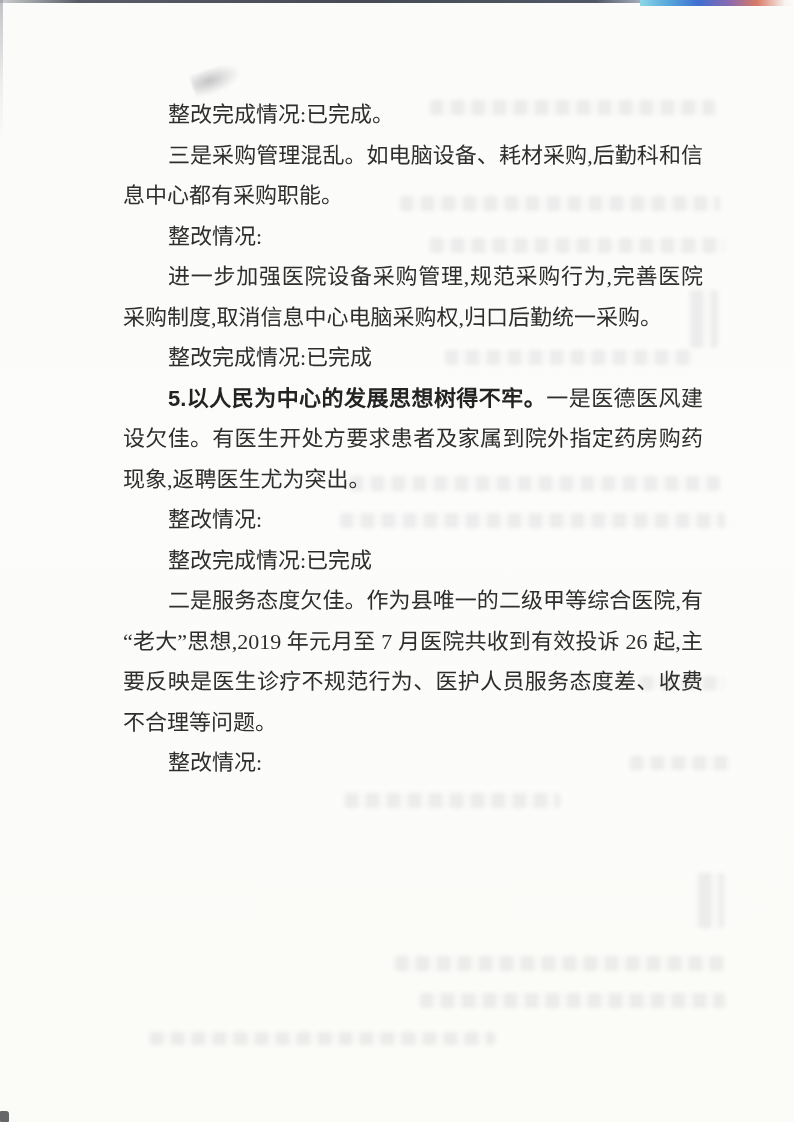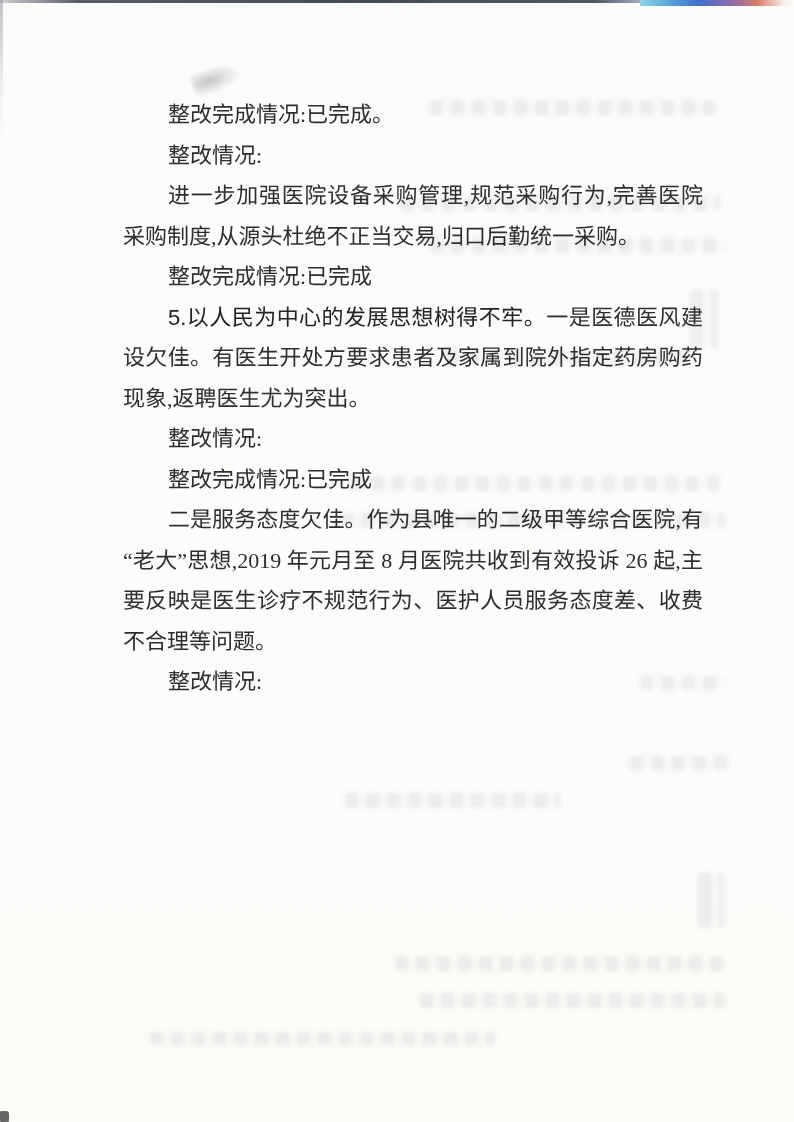--- a/index.html
+++ b/index.html
@@ -84,21 +84,21 @@
   }
   .doc p.para {
     margin: 0;
   }
   .doc p.para.indent {
     text-indent: 45px;
   }
   .run { font-family: "Liberation Serif", "DejaVu Serif", serif; }
   .run.bold {
     font-family: "Liberation Sans", "DejaVu Sans", sans-serif;
-    font-weight: 400;
+    font-weight: 700;
     color: #232323;
   }
 </style>
 </head>
 <body>
 
 <div class="page">
 
   <div class="edge-top"></div>
   <div class="edge-streak"></div>
@@ -116,23 +116,24 @@
   <div class="ghost" style="top:676px;left:640px;width:85px;height:14px"></div>
   <div class="ghost" style="top:756px;left:630px;width:100px;height:14px"></div>
   <div class="ghost" style="top:793px;left:345px;width:215px;height:15px"></div>
   <div class="ghost" style="top:873px;left:698px;width:26px;height:55px"></div>
   <div class="ghost" style="top:956px;left:395px;width:330px;height:15px"></div>
   <div class="ghost" style="top:993px;left:420px;width:305px;height:15px"></div>
   <div class="ghost" style="top:1032px;left:150px;width:345px;height:13px"></div>
 
   <main class="doc">
       <p class="para indent"><span class="run">整改完成情况:已完成。</span></p>
+      <p class="para indent"><span class="run">三是采购管理混乱。如电脑设备、耗材采购,后勤科和信息中心都有采购职能。</span></p>
       <p class="para indent"><span class="run">整改情况:</span></p>
-      <p class="para indent"><span class="run">进一步加强医院设备采购管理,规范采购行为,完善医院采购制度,从源头杜绝不正当交易,归口后勤统一采购。</span></p>
+      <p class="para indent"><span class="run">进一步加强医院设备采购管理,规范采购行为,完善医院采购制度,取消信息中心电脑采购权,归口后勤统一采购。</span></p>
       <p class="para indent"><span class="run">整改完成情况:已完成</span></p>
       <p class="para indent"><span class="run bold">5.以人民为中心的发展思想树得不牢。</span><span class="run">一是医德医风建设欠佳。有医生开处方要求患者及家属到院外指定药房购药现象,返聘医生尤为突出。</span></p>
       <p class="para indent"><span class="run">整改情况:</span></p>
       <p class="para indent"><span class="run">整改完成情况:已完成</span></p>
-      <p class="para indent"><span class="run">二是服务态度欠佳。作为县唯一的二级甲等综合医院,有“老大”思想,2019 年元月至 8 月医院共收到有效投诉 26 起,主要反映是医生诊疗不规范行为、医护人员服务态度差、收费不合理等问题。</span></p>
+      <p class="para indent"><span class="run">二是服务态度欠佳。作为县唯一的二级甲等综合医院,有“老大”思想,2019 年元月至 7 月医院共收到有效投诉 26 起,主要反映是医生诊疗不规范行为、医护人员服务态度差、收费不合理等问题。</span></p>
       <p class="para indent"><span class="run">整改情况:</span></p>
     </main>
 
 </div>
 
 </body></html>

